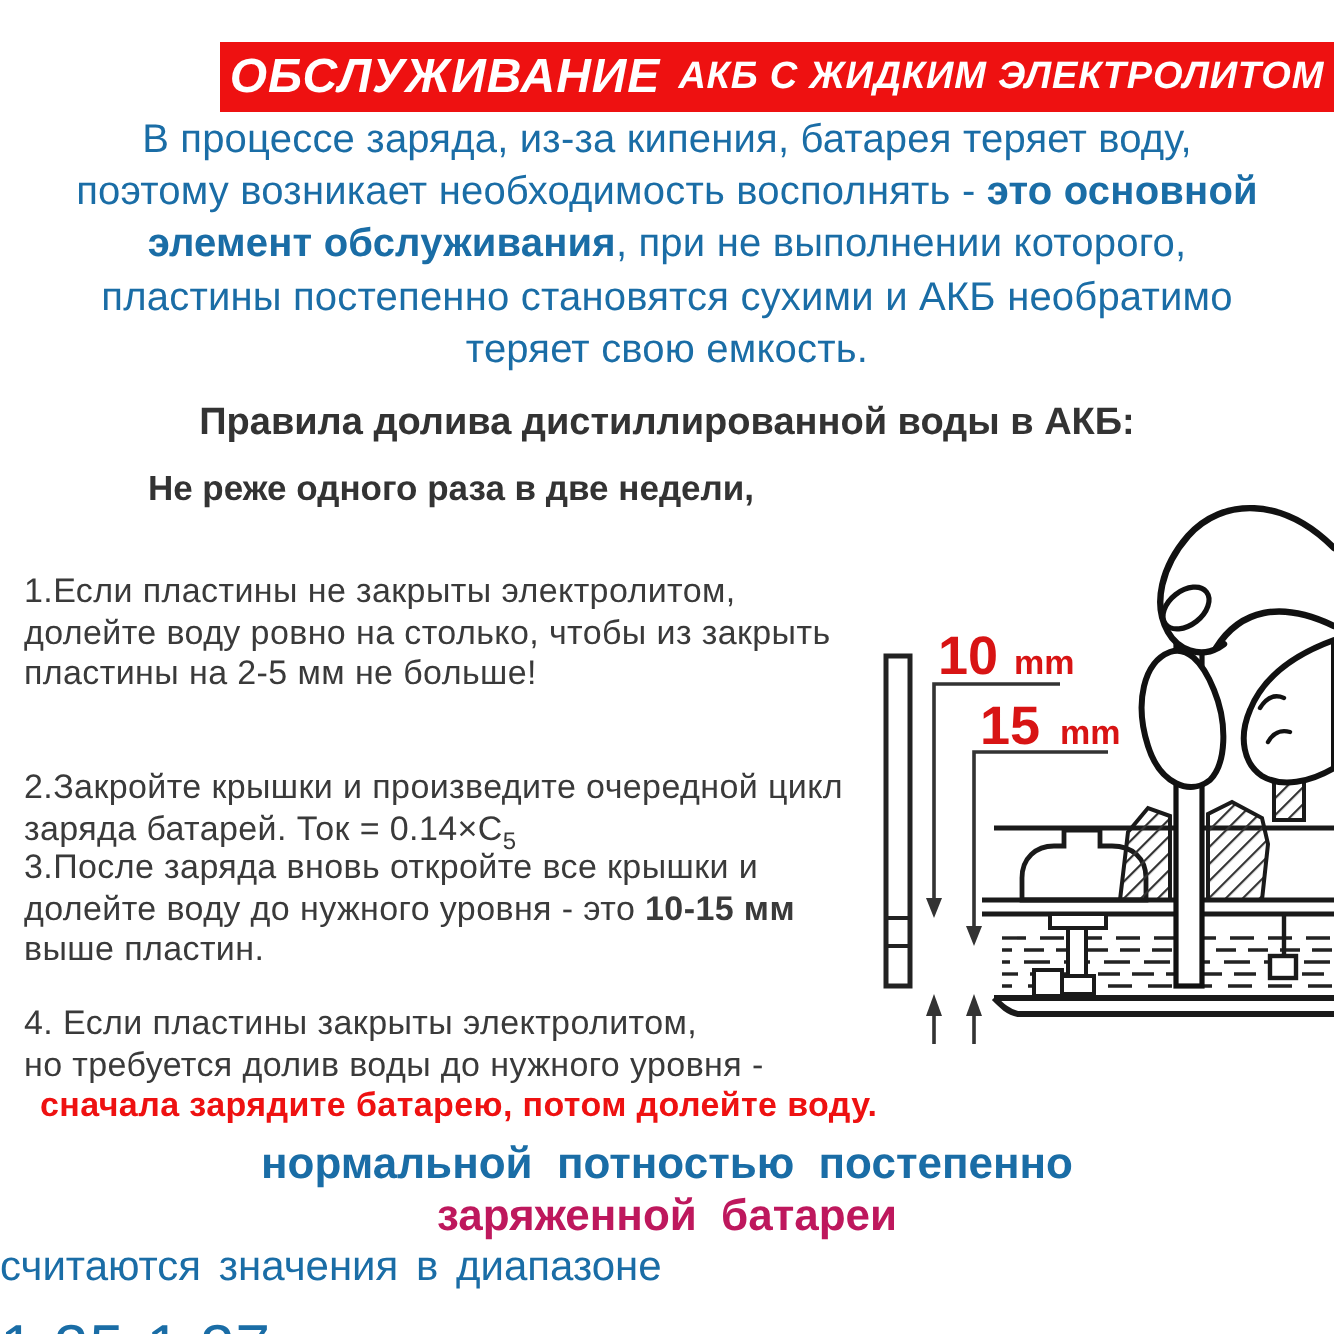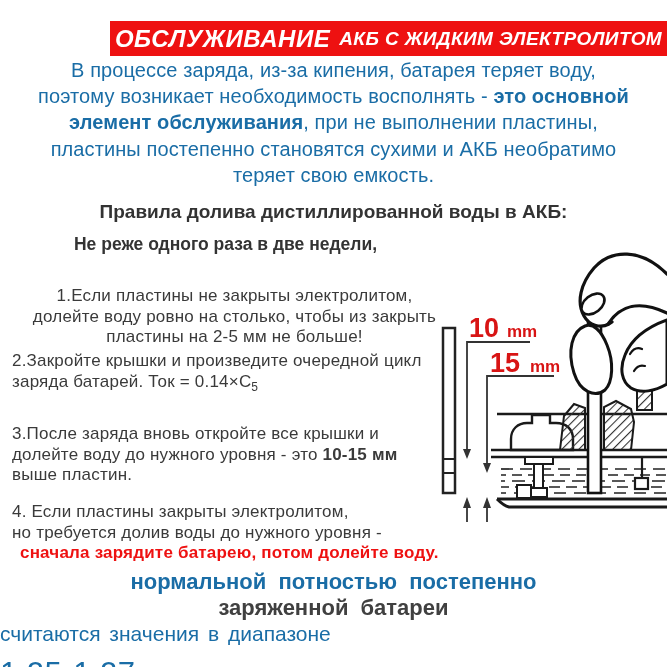--- a/index.html
+++ b/index.html
@@ -15,26 +15,26 @@
          font-size:20px;line-height:26.2px;font-weight:400;letter-spacing:.1px;}
   .intro .tline{white-space:nowrap;}
   
   .rules-title{position:absolute;left:0;top:201px;width:667px;text-align:center;color:#333;
                font-weight:700;font-size:19px;}
   .note{position:absolute;left:18px;top:234px;width:415px;text-align:center;color:#333;
         font-weight:700;font-size:17.5px;line-height:20px;}
   .list-item{position:absolute;left:12px;width:445px;color:#3a3a3a;font-size:17px;
              line-height:20.6px;letter-spacing:.2px;}
   .list-item .tline{white-space:nowrap;}
-  .item-1{top:286px;text-align:center;} .item-2{top:351px;} .item-3{top:424px;} .item-4{top:502px;}
+  .item-1{top:286px;} .item-2{top:384px;} .item-3{top:424px;} .item-4{top:502px;}
   .list-item sub{font-size:12px;}
   
   .footer-l1{position:absolute;left:0;top:569px;width:667px;text-align:center;color:#1a6da6;
              font-weight:700;font-size:22px;word-spacing:6px;}
-  .footer-l2{position:absolute;left:0;top:595px;width:667px;text-align:center;color:#404040;
+  .footer-l2{position:absolute;left:0;top:595px;width:667px;text-align:center;color:#be185d;
              font-weight:700;font-size:22px;word-spacing:6px;}
   .footer-l3{position:absolute;left:0;top:622px;width:667px;display:flex;justify-content:center;
              align-items:baseline;gap:10px;color:#1a6da6;flex-direction:column;}
   .footer-l3-text{font-size:21px;font-weight:400;word-spacing:3px;}
   .footer-l3-value{font-size:31px;font-weight:400;letter-spacing:.5px;}
   
   .illustration{position:absolute;left:433px;top:238px;width:234px;height:330px;}
   .dim-num{fill:#d81414;font-weight:700;font-size:27px;font-family:"Liberation Sans","DejaVu Sans",sans-serif;}
   .dim-unit{fill:#d81414;font-weight:700;font-size:17px;font-family:"Liberation Sans","DejaVu Sans",sans-serif;}
 </style>
@@ -44,21 +44,21 @@
 <div class="page">
 
   <div class="header-bar">
     <span class="header-main">ОБСЛУЖИВАНИЕ</span>
     <span class="header-sub">АКБ С ЖИДКИМ ЭЛЕКТРОЛИТОМ</span>
   </div>
 
   <div class="intro">
       <div class="tline"><span>В процессе заряда, из-за кипения, батарея теряет воду,</span></div>
       <div class="tline"><span>поэтому возникает необходимость восполнять - </span><span style="font-weight: 700;">это основной</span></div>
-      <div class="tline"><span style="font-weight: 700;">элемент обслуживания</span><span>, при не выполнении пластины,</span></div>
+      <div class="tline"><span style="font-weight: 700;">элемент обслуживания</span><span>, при не выполнении которого,</span></div>
       <div class="tline"><span>пластины постепенно становятся сухими и АКБ необратимо</span></div>
       <div class="tline"><span>теряет свою емкость.</span></div>
     </div>
 
   <div class="rules-title">Правила долива дистиллированной воды в АКБ:</div>
 
   <div class="note">
       <div class="tline"><span>Не реже одного раза в две недели,</span></div>
     </div>
 

